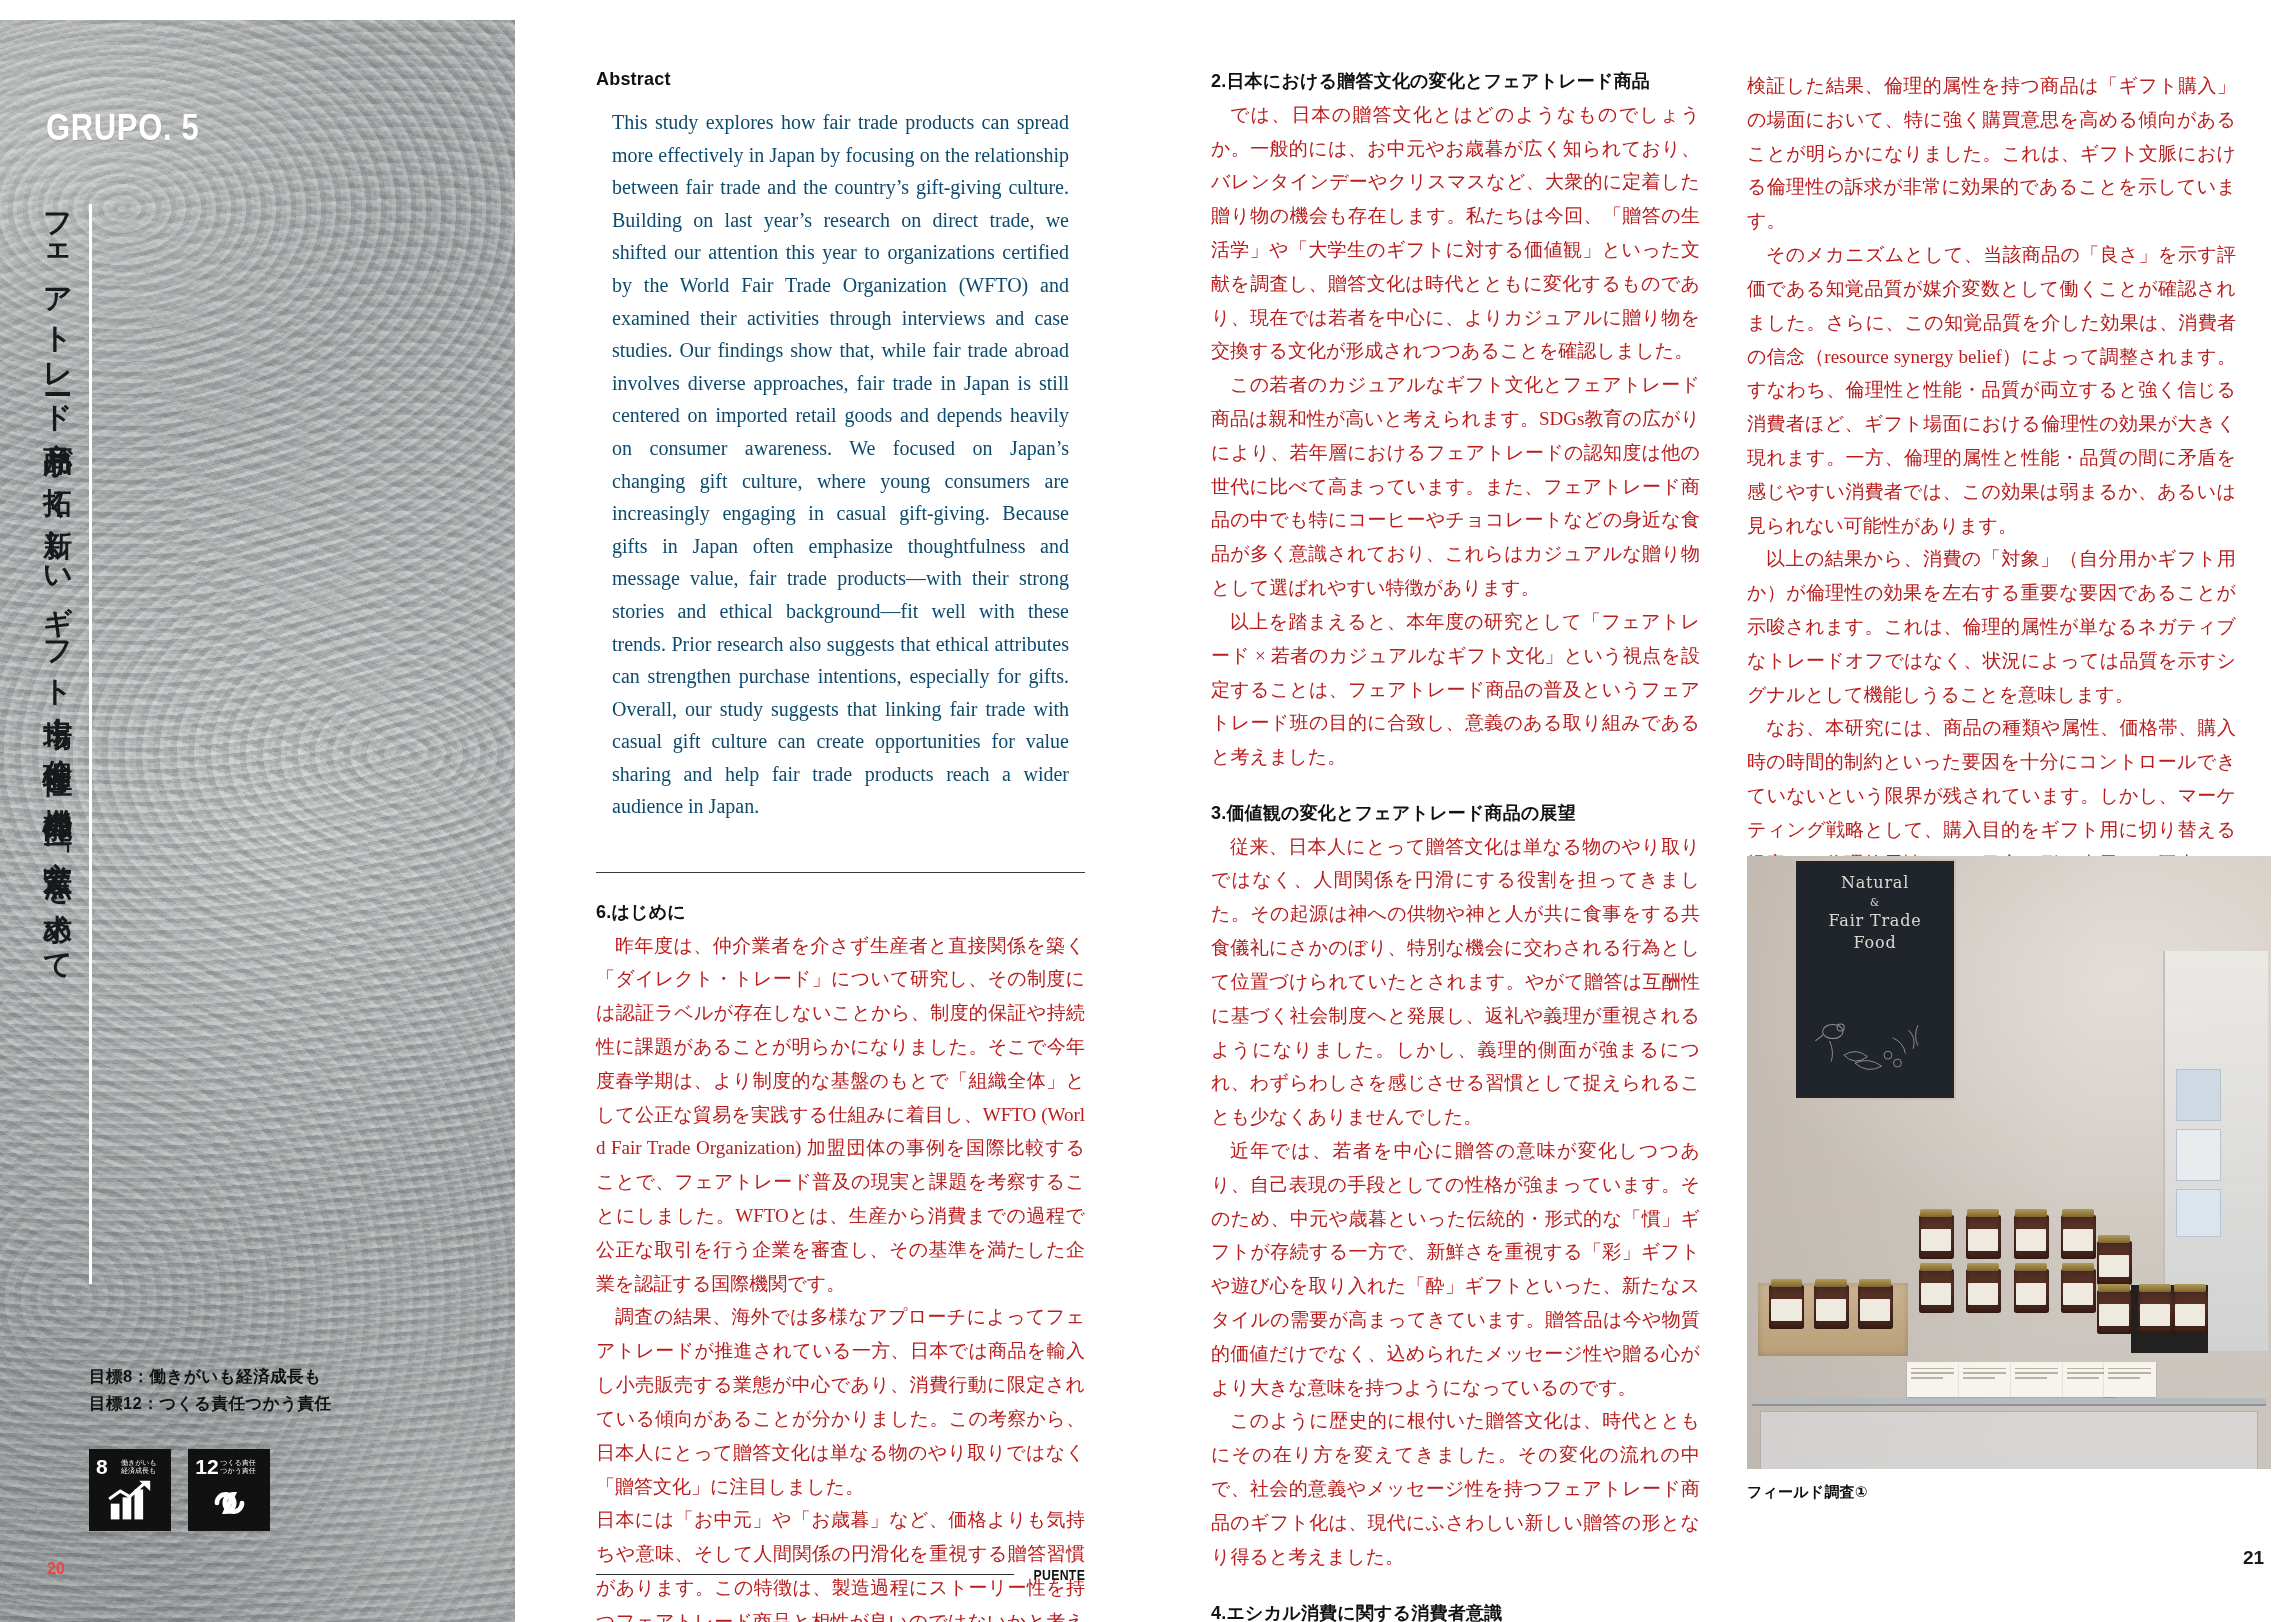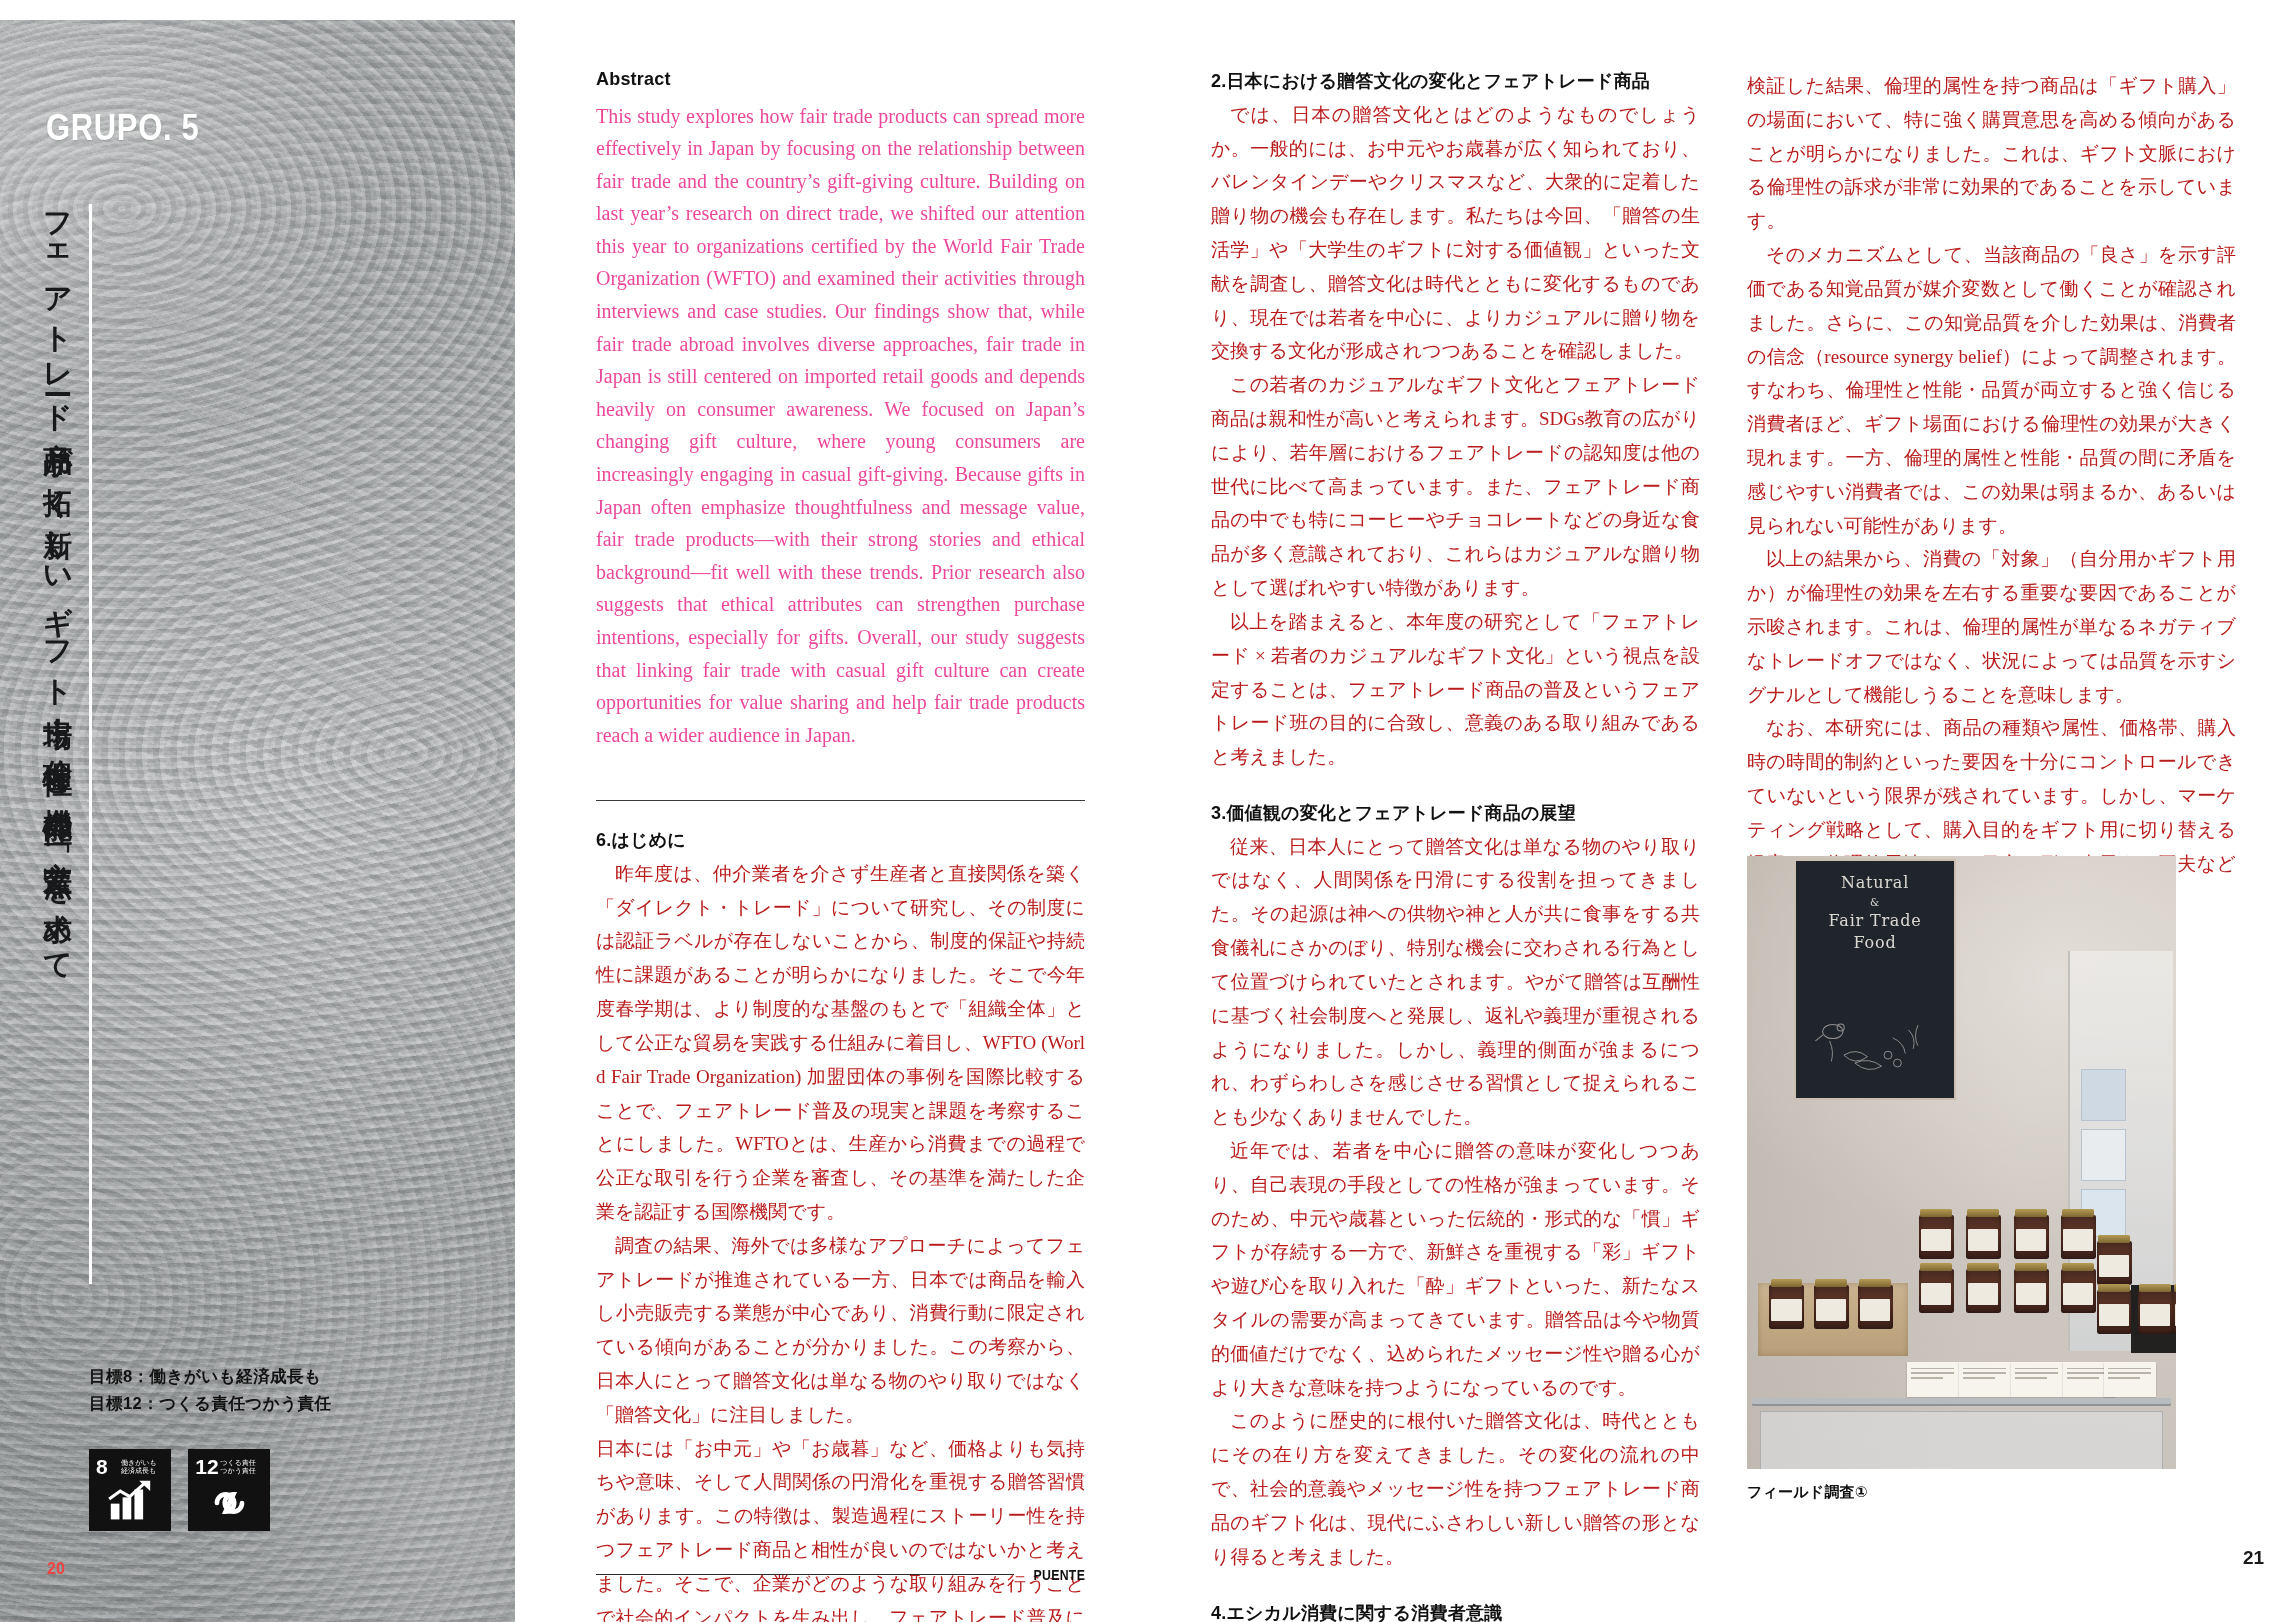--- a/index.html
+++ b/index.html
@@ -56,22 +56,22 @@
   
   #right-area{position:absolute;left:564px;top:0;width:1732px;height:1623px;background:#fff;}
   .col{position:absolute;top:69px;width:489px;}
   #col1{left:32px;}
   #col2{left:647px;}
   #col3{left:1183px;}
 
   .h-en{font-family:"Liberation Sans","DejaVu Sans",sans-serif;font-weight:700;
     font-size:18px;color:#111;margin:0 0 9.5px 0;letter-spacing:0.2px;}
   .abs-body{font-family:"Liberation Serif","DejaVu Serif",serif;font-size:20px;
-    line-height:1.63;color:#ec4899;text-align:justify;text-justify:inter-word;
-    hyphens:auto;-webkit-hyphens:auto;margin:0;}
+    line-height:1.63;color:#0c4a6e;text-align:justify;text-justify:inter-word;
+    hyphens:auto;-webkit-hyphens:auto;margin:16px;}
   .divider{height:0.8px;background:#3a3a3a;margin:49px 0 0 0;}
 
   .h-ja{font-family:"Liberation Sans","DejaVu Sans",sans-serif;font-weight:700;
     font-size:18px;color:#111;margin:0 0 4.7px 0;letter-spacing:0.2px;}
   .ja-body{font-family:"Liberation Serif","DejaVu Serif",serif;font-size:19px;
     line-height:1.78;color:#b91c1c;text-align:justify;margin:0;
     word-break:break-all;overflow-wrap:anywhere;}
   .ja-body p{margin:0;text-indent:1em;}
   .ja-body p.noind{text-indent:0;}
   .sec{margin-top:27px;}
@@ -80,21 +80,21 @@
   #footer-rule-wrap{position:absolute;left:595px;top:1566px;width:489px;display:flex;align-items:center;gap:8px;}
   #footer-rule{flex:1;height:0.8px;background:#2b2b2b;}
   #puente{font-family:"Liberation Sans","DejaVu Sans",sans-serif;font-weight:700;
     font-size:15px;letter-spacing:0.4px;color:#111;transform:scaleX(.82);transform-origin:right center;}
 
   #page-num-right{position:absolute;left:2243px;top:1547px;
     font-family:"Liberation Sans","DejaVu Sans",sans-serif;font-weight:700;font-size:19px;color:#1a1a1a;}
 
   
   #photo-fig{position:absolute;left:1747px;top:856px;width:490px;}
-  #photo{width:429px;height:613px;position:relative;overflow:hidden;
+  #photo{width:524px;height:613px;position:relative;overflow:hidden;
     background:linear-gradient(185deg,#cfc6bd 0%,#cfc7bf 40%,#c6c0ba 100%);text-decoration:underline;}
   #photo .wallshade{position:absolute;inset:0;
     background:radial-gradient(ellipse 552px 394px at 72% 20%, rgba(255,255,255,.38), rgba(255,255,255,0) 70%),
                linear-gradient(100deg, rgba(150,140,130,.22), rgba(255,255,255,.05) 60%);}
   #chalkboard{position:absolute;left:47px;top:3.2px;width:158px;height:237px;
     background:#20242b;border:2.4px solid #cbbfb1;}
   #chalkboard .ctext{position:absolute;left:0;right:0;top:11px;text-align:center;
     color:#e9e6de;font-family:"DejaVu Serif",serif;font-size:16px;line-height:1.42;
     letter-spacing:0.8px;opacity:.93;}
   #chalkboard .camp{font-size:10.3px;}

